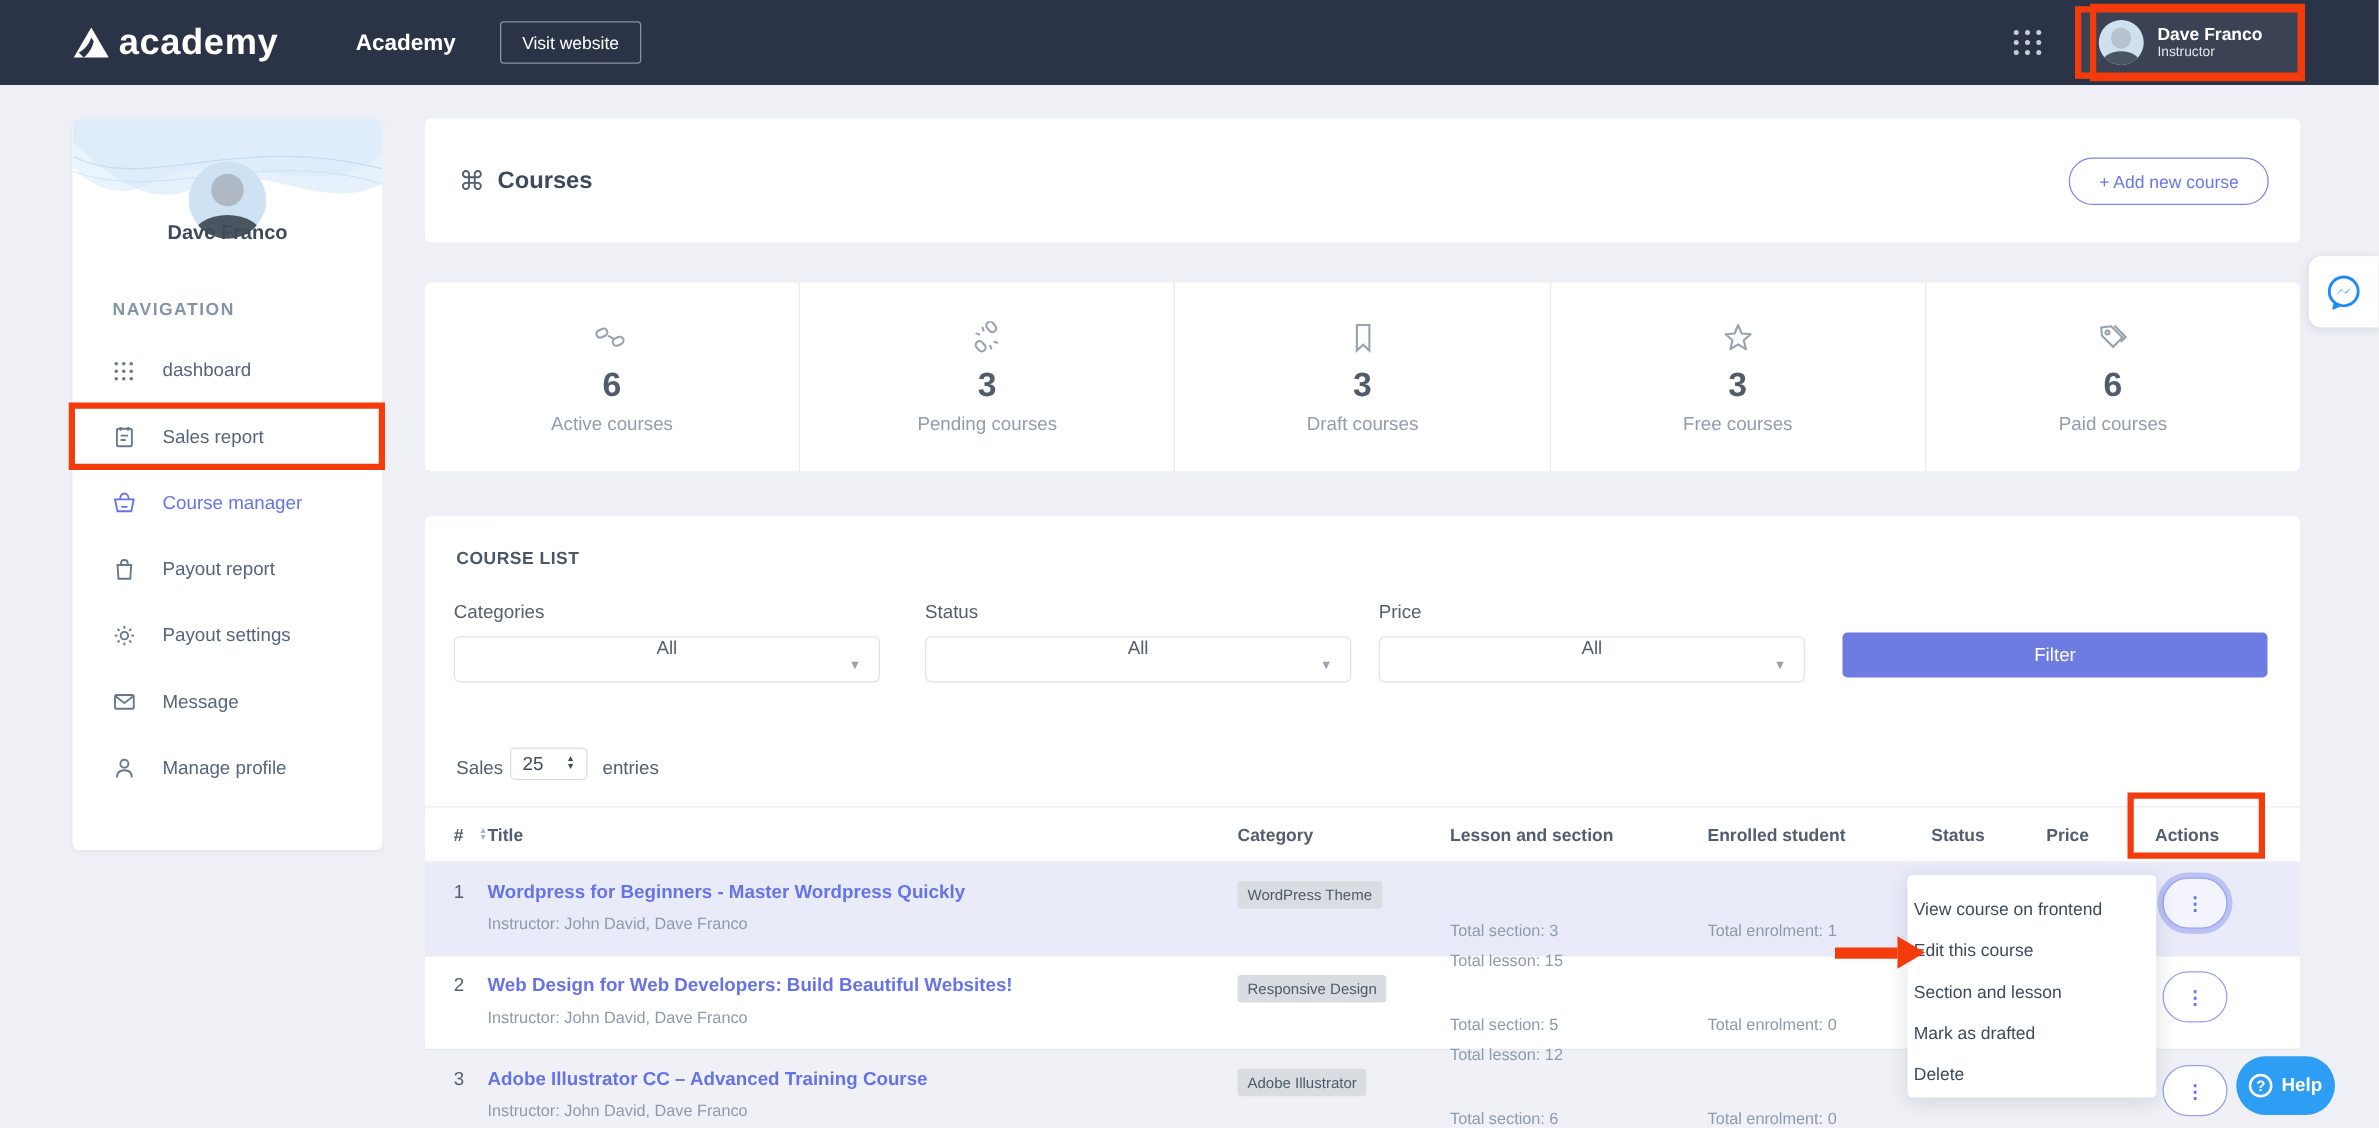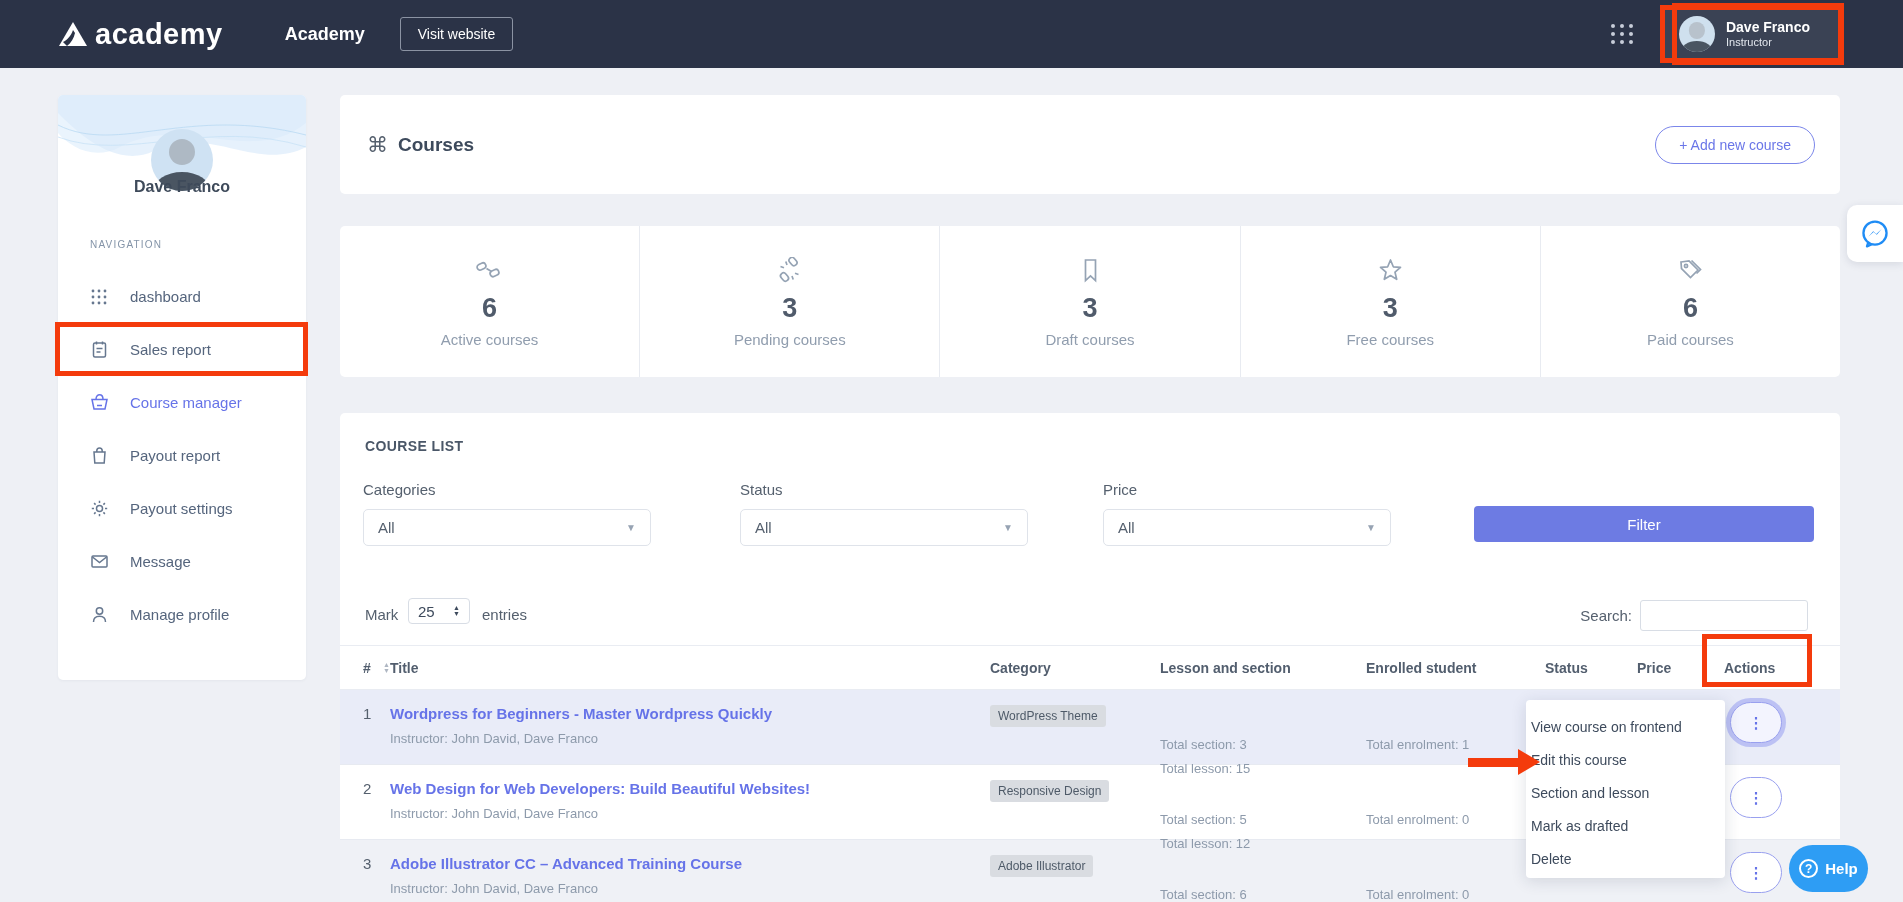--- a/index.html
+++ b/index.html
@@ -23,21 +23,21 @@
   .user-chip-name { color:#fff; font-size:14px; font-weight:bold; line-height:17px; }
   .user-chip-role { color:#e3e7ee; font-size:11px; line-height:13px; }
 
   
   .sidebar { position:absolute; left:58px; top:95px; width:248px; height:585px; background:#fff; border-radius:5px; box-shadow:0 1px 3px rgba(40,50,80,.05); }
   .sidebar-wave { position:absolute; top:0; left:0; width:248px; height:95px; border-radius:5px 5px 0 0; overflow:hidden; }
   .sidebar-avatar { position:absolute; top:34px; left:93px; width:62px; height:62px; border-radius:50%; background:#cfe2f3; overflow:hidden; }
   .sidebar-avatar .head { position:absolute; left:50%; top:16%; width:42%; height:42%; transform:translateX(-50%); background:#aeb9c4; border-radius:50%; }
   .sidebar-avatar .body { position:absolute; left:50%; bottom:-30%; width:92%; height:60%; transform:translateX(-50%); background:#4a5562; border-radius:50%; }
   .sidebar-name { position:absolute; top:83px; left:0; width:100%; text-align:center; font-size:16px; font-weight:bold; color:#3e4a5a; }
-  .nav-section-label { position:absolute; top:144px; left:32px; font-size:10px; font-weight:normal; letter-spacing:1.2px; color:#8494a8; }
+  .nav-section-label { position:absolute; top:144px; left:32px; font-size:14px; font-weight:bold; letter-spacing:1.2px; color:#8494a8; }
   .nav-list { position:absolute; top:175px; left:0; width:100%; }
   .nav-item { display:flex; align-items:center; height:53px; padding-left:32px; cursor:pointer; color:#55657d; font-size:15px; }
   .nav-item .nav-icon { width:19px; height:19px; margin-right:21px; display:flex; color:#66778f; }
   .nav-item .nav-icon svg { width:19px; height:19px; }
   .nav-item.active { color:#6673e8; }
   .nav-item.active .nav-icon { color:#6673e8; }
 
   
   .main-header { position:absolute; left:340px; top:95px; width:1500px; height:99px; background:#fff; border-radius:5px; display:flex; align-items:center; }
   .page-title-wrap { display:flex; align-items:center; margin-left:27px; }
@@ -53,21 +53,21 @@
   .stat-icon svg { width:27px; height:27px; }
   .stat-value { font-size:27px; font-weight:bold; color:#505b6b; line-height:32px; }
   .stat-label { font-size:15px; color:#909dae; margin-top:7px; }
 
   
   .course-card { position:absolute; left:340px; top:413px; width:1500px; height:489px; background:#fff; border-radius:5px 5px 0 0; overflow:hidden; }
   .course-card-title { position:absolute; top:25px; left:25px; font-size:14px; font-weight:bold; letter-spacing:.4px; color:#4a5768; }
   .filters { position:absolute; top:68px; left:0; width:100%; }
   .filter-group { position:absolute; }
   .filter-label { font-size:15px; color:#55606e; margin-bottom:11px; }
-  .filter-select { width:288px; height:37px; border:1px solid #dfe3ea; border-radius:5px; display:flex; align-items:center; padding:0 14px; cursor:pointer; background:#fff; }
+  .filter-select { width:341px; height:37px; border:1px solid #dfe3ea; border-radius:5px; display:flex; align-items:center; padding:0 14px; cursor:pointer; background:#fff;flex-direction:column; }
   .filter-select .val { font-size:15px; color:#55606e; }
   .filter-select .caret { margin-left:auto; font-size:10px; color:#97a3b3; }
   .fg-cat { left:23px; } .fg-status { left:400px; } .fg-price { left:763px; }
   .filter-btn { position:absolute; left:1134px; top:25px; width:340px; height:36px; background:#6d7be3; color:#fff; border:none; border-radius:4px; font-size:15px; cursor:pointer; font-family:inherit; }
 
   .entries-bar { position:absolute; top:185px; left:0; width:100%; height:34px; }
   .show-label, .entries-label { font-size:15px; color:#55606e; position:absolute; top:8px; }
   .show-label { left:25px; }
   .entries-select { position:absolute; left:68px; top:0; width:62px; height:26px; border:1px solid #d8dde5; border-radius:4px; display:flex; align-items:center; padding:0 9px; cursor:pointer; background:#fff; }
   .entries-select .val { font-size:15px; color:#3d4a5c; }
@@ -340,33 +340,29 @@
   <div class="filter-group fg-price">
     <div class="filter-label">Price</div>
     <div class="filter-select">
       <span class="val">All</span>
       <span class="caret">▼</span>
     </div>
   </div>
 </div>
 
   <div class="entries-bar">
-    <span class="show-label">Mark</span>
+    <span class="show-label">Sales</span>
     <div class="entries-select">
       <span class="val">25</span>
       <span class="stepper">
           <span>▲</span>
           <span>▼</span>
         </span>
     </div>
     <span class="entries-label">entries</span>
-    <div class="search-wrap">
-      <span class="search-label">Search:</span>
-      <input class="search-input" value="" style="">
-    </div>
   </div>
 
   <div class="tbl">
     <div class="tbl-row tbl-head" id="tbl-head" style="position: relative;">
         <div class="th" style="grid-column: 1;">#</div>
         <span class="sort-icon" style="position: absolute; left: 43px; margin-left: 0px;">
           <span>▲</span>
           <span>▼</span>
         </span>
         <div class="th">Title</div>

